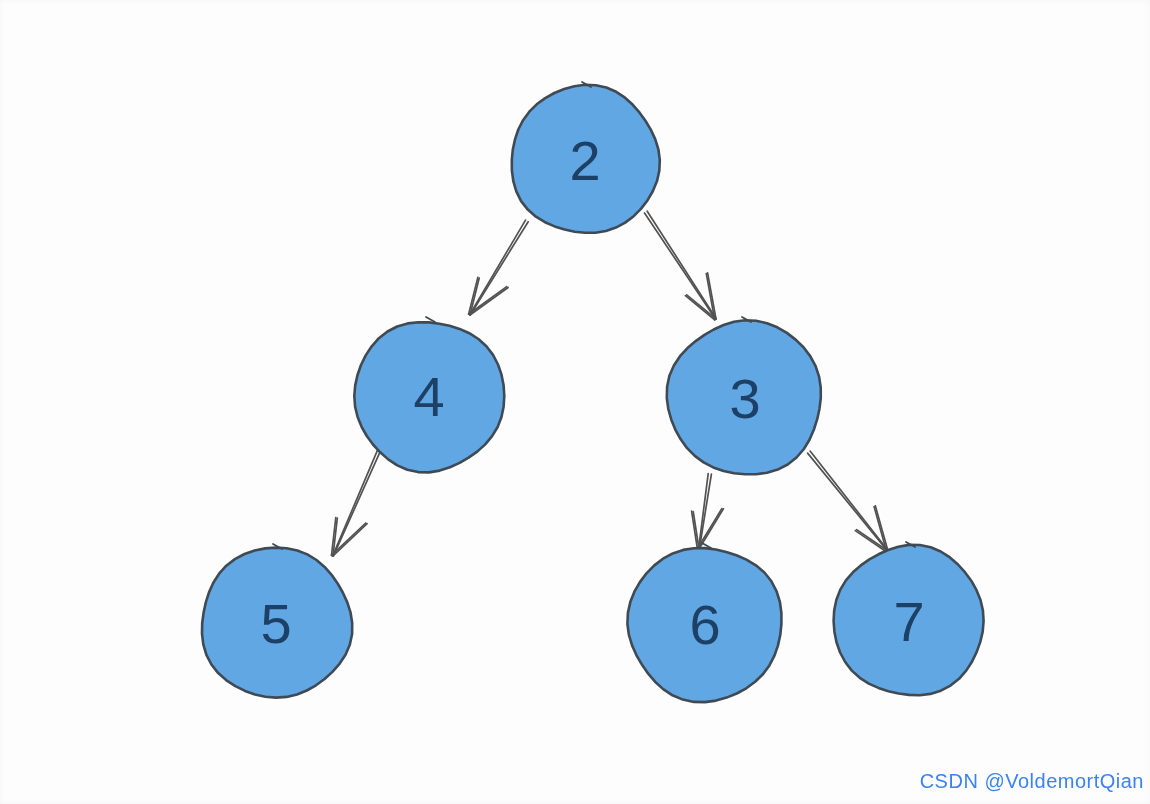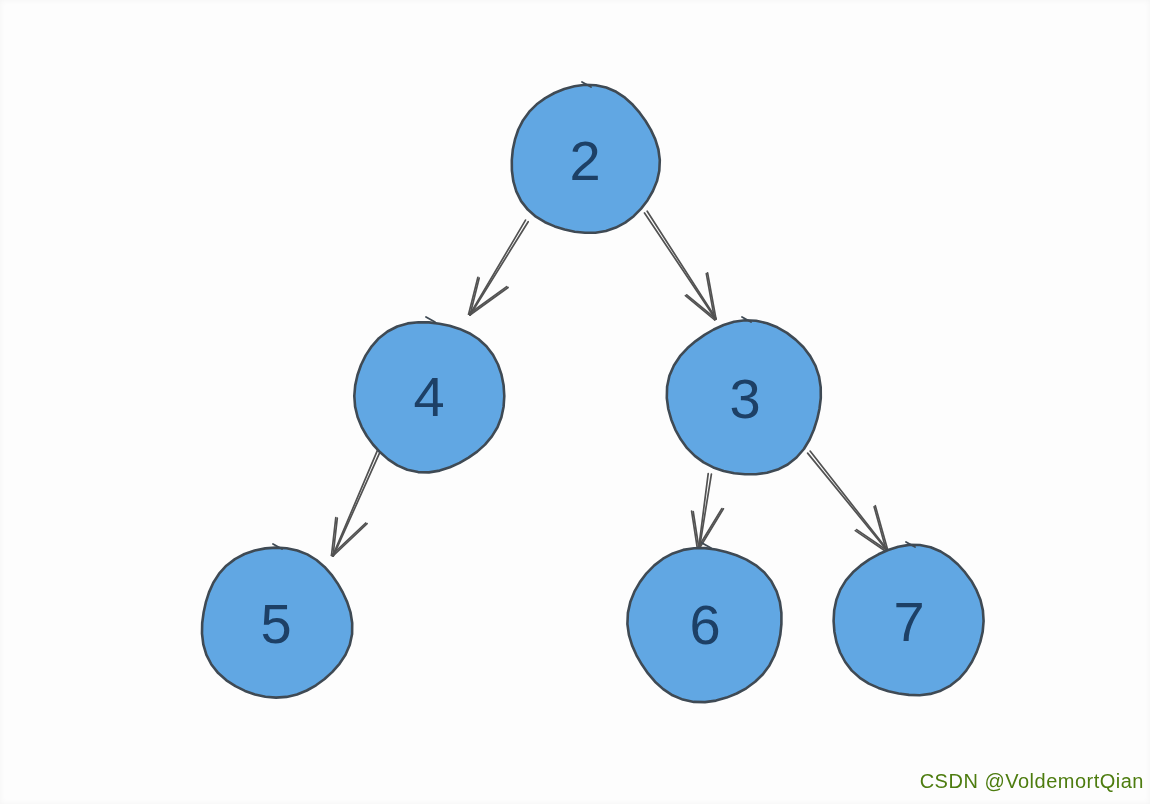--- a/index.html
+++ b/index.html
@@ -99,14 +99,14 @@
         <text x="705" y="624" text-anchor="middle" dy="0.36em" font-size="56" fill="#1d4066" font-family="&quot;Liberation Sans&quot;, sans-serif">6</text>
       </g>
       <g>
         <path d="M909.0 544.9L919.9 545.0L930.7 547.2L940.7 551.5L949.9 557.4L958.0 564.5L965.1 572.4L971.4 580.9L976.5 590.2L980.5 600.0L982.9 610.4L983.6 621.0L982.7 631.6L980.3 641.9L976.7 651.9L972.1 661.5L966.2 670.6L959.0 678.8L950.5 685.6L940.8 690.7L930.4 693.9L919.7 695.2L909.0 694.9L898.6 693.5L888.4 691.2L878.4 687.9L868.8 683.6L859.8 677.8L851.8 670.6L845.2 662.0L840.1 652.5L836.5 642.3L834.4 631.7L833.6 621.0L834.2 610.2L836.4 599.7L840.3 589.6L845.9 580.4L852.9 572.3L860.8 565.4L869.4 559.4L878.5 554.3L888.1 550.0L898.3 546.7L909.0 544.9Z" fill="#61a7e3" stroke="#3f4a54" stroke-width="2.6" stroke-linejoin="round"></path>
         <line x1="906" y1="542" x2="915" y2="547" stroke="#3f4a54" stroke-width="1.8" stroke-linecap="round"></line>
         <text x="909" y="621" text-anchor="middle" dy="0.36em" font-size="56" fill="#1d4066" font-family="&quot;Liberation Sans&quot;, sans-serif">7</text>
       </g>
     </svg>
 </div>
 
-<div class="watermark" style="color: #4d7c0f;">CSDN @VoldemortQian</div>
+<div class="watermark" style="color: #3b82f6;">CSDN @VoldemortQian</div>
 <div class="edge-frame"></div>
 
 </body></html>

